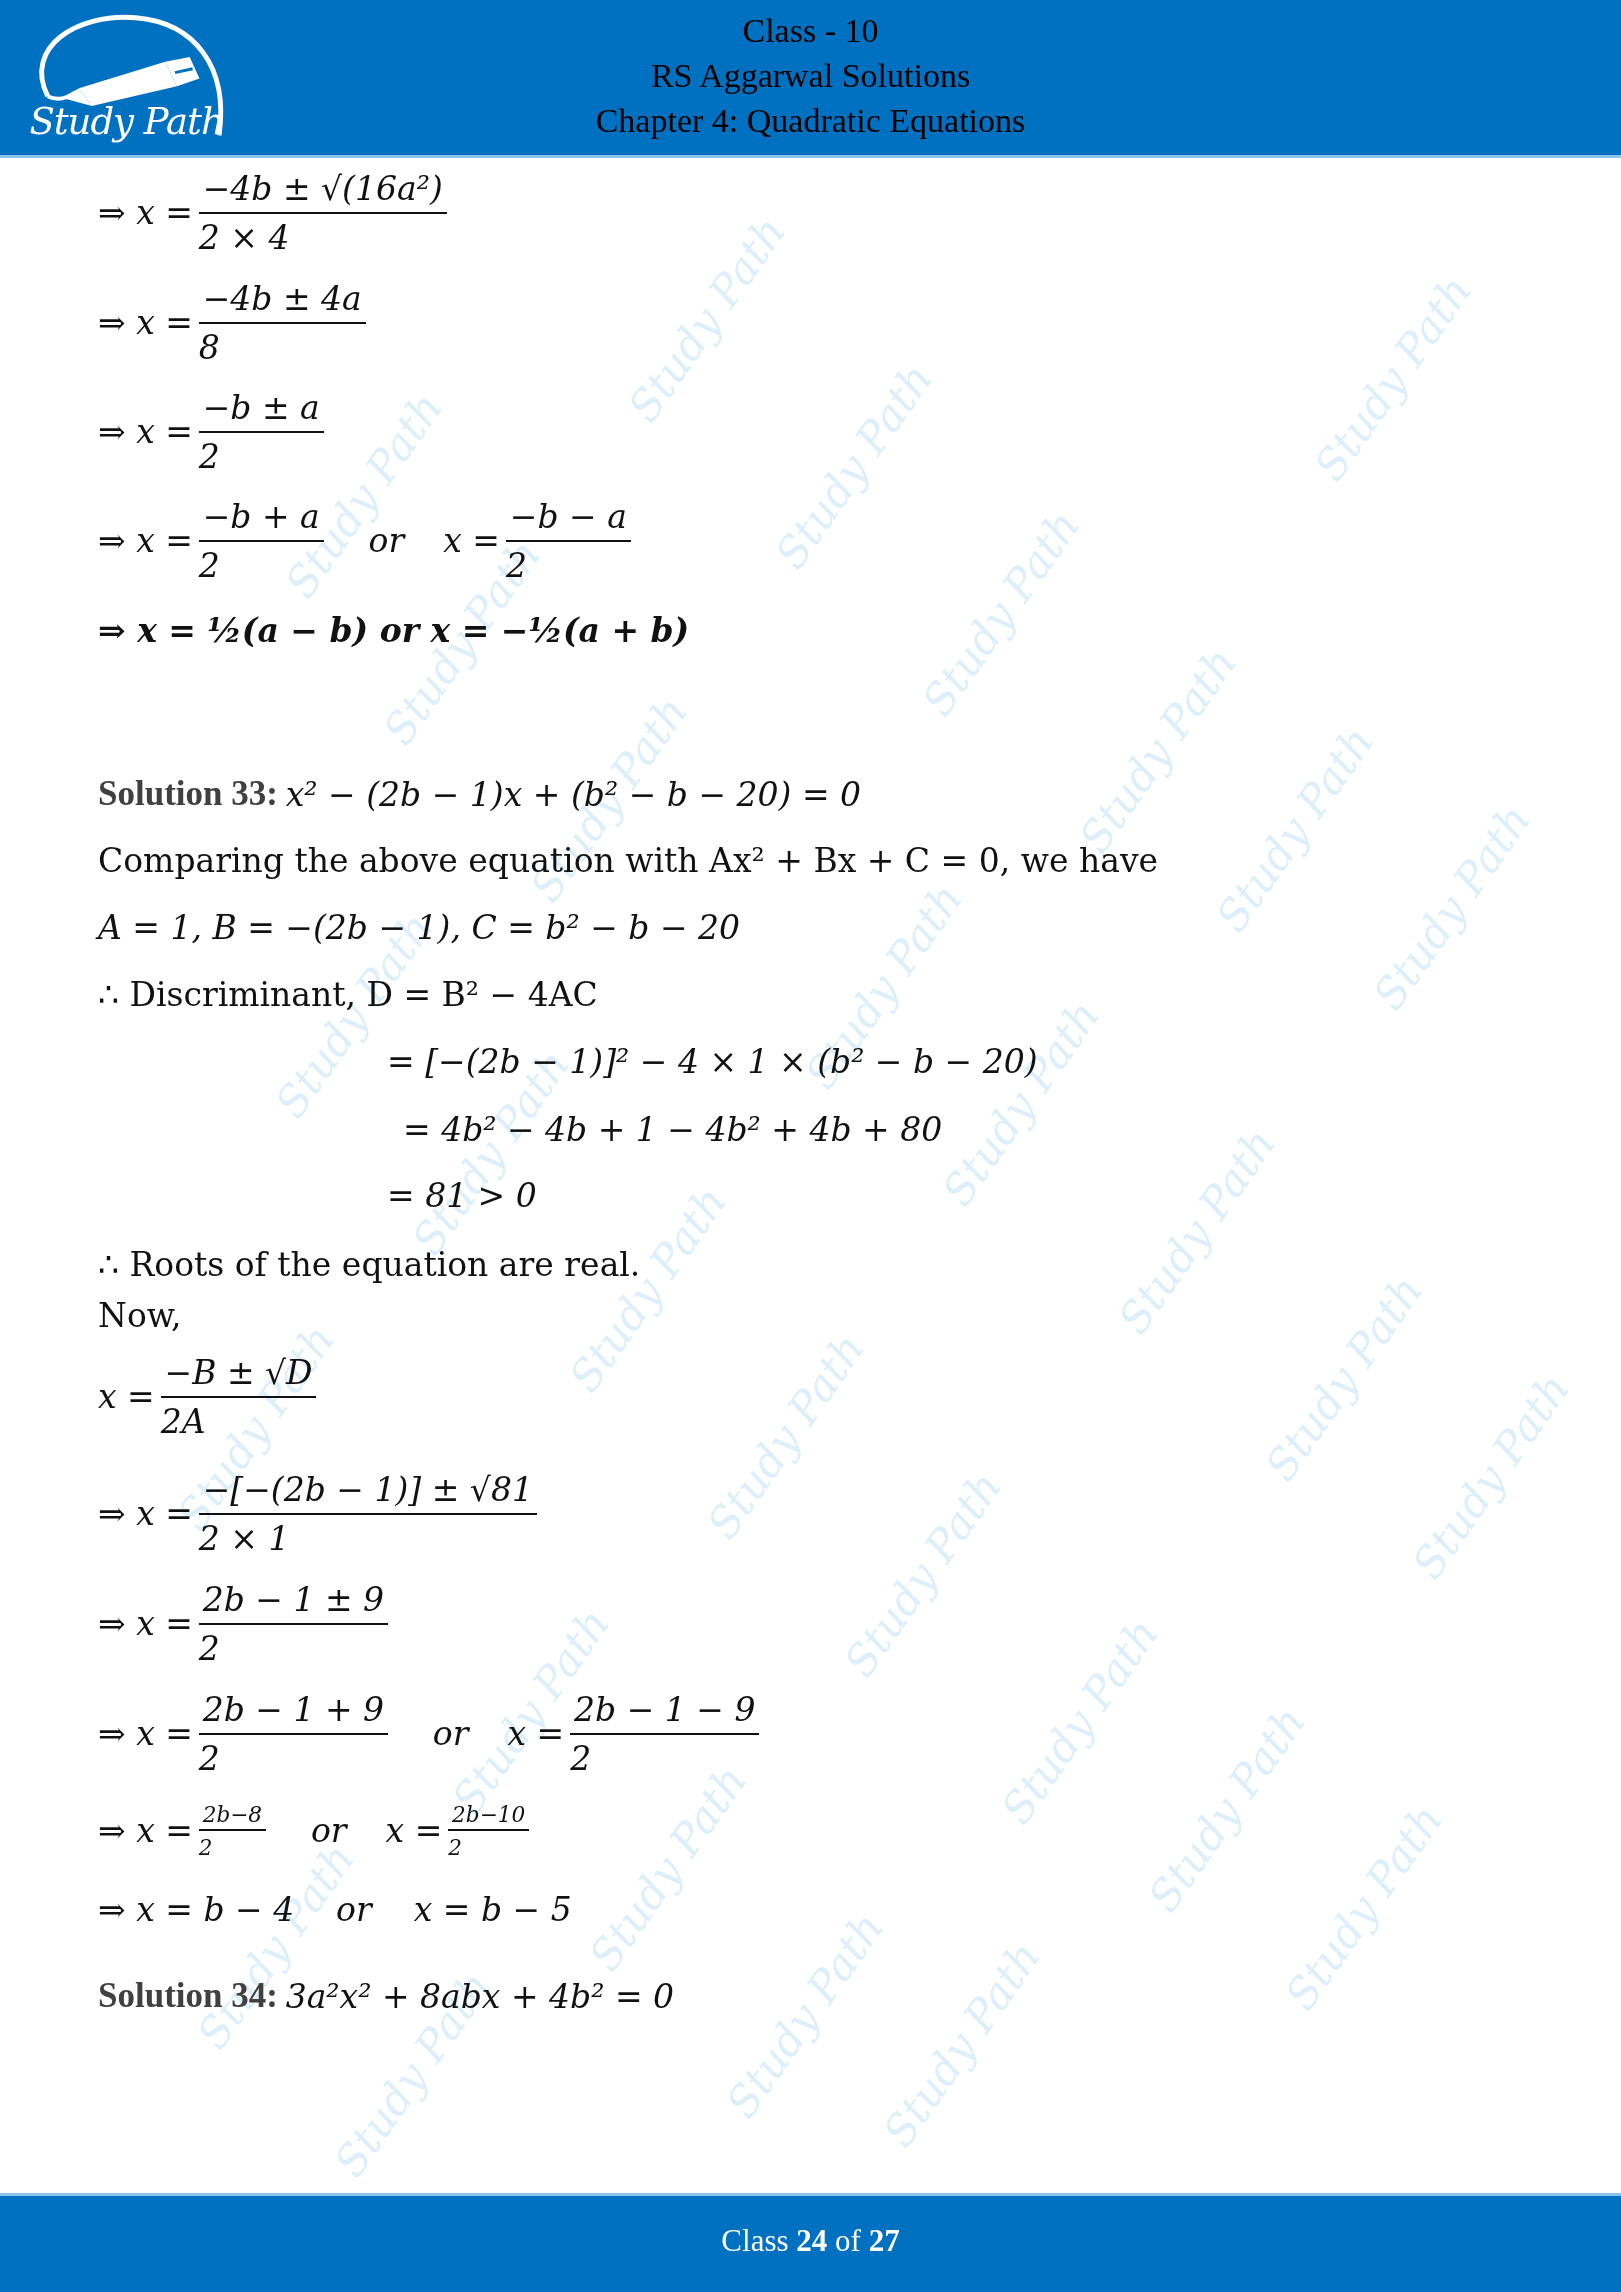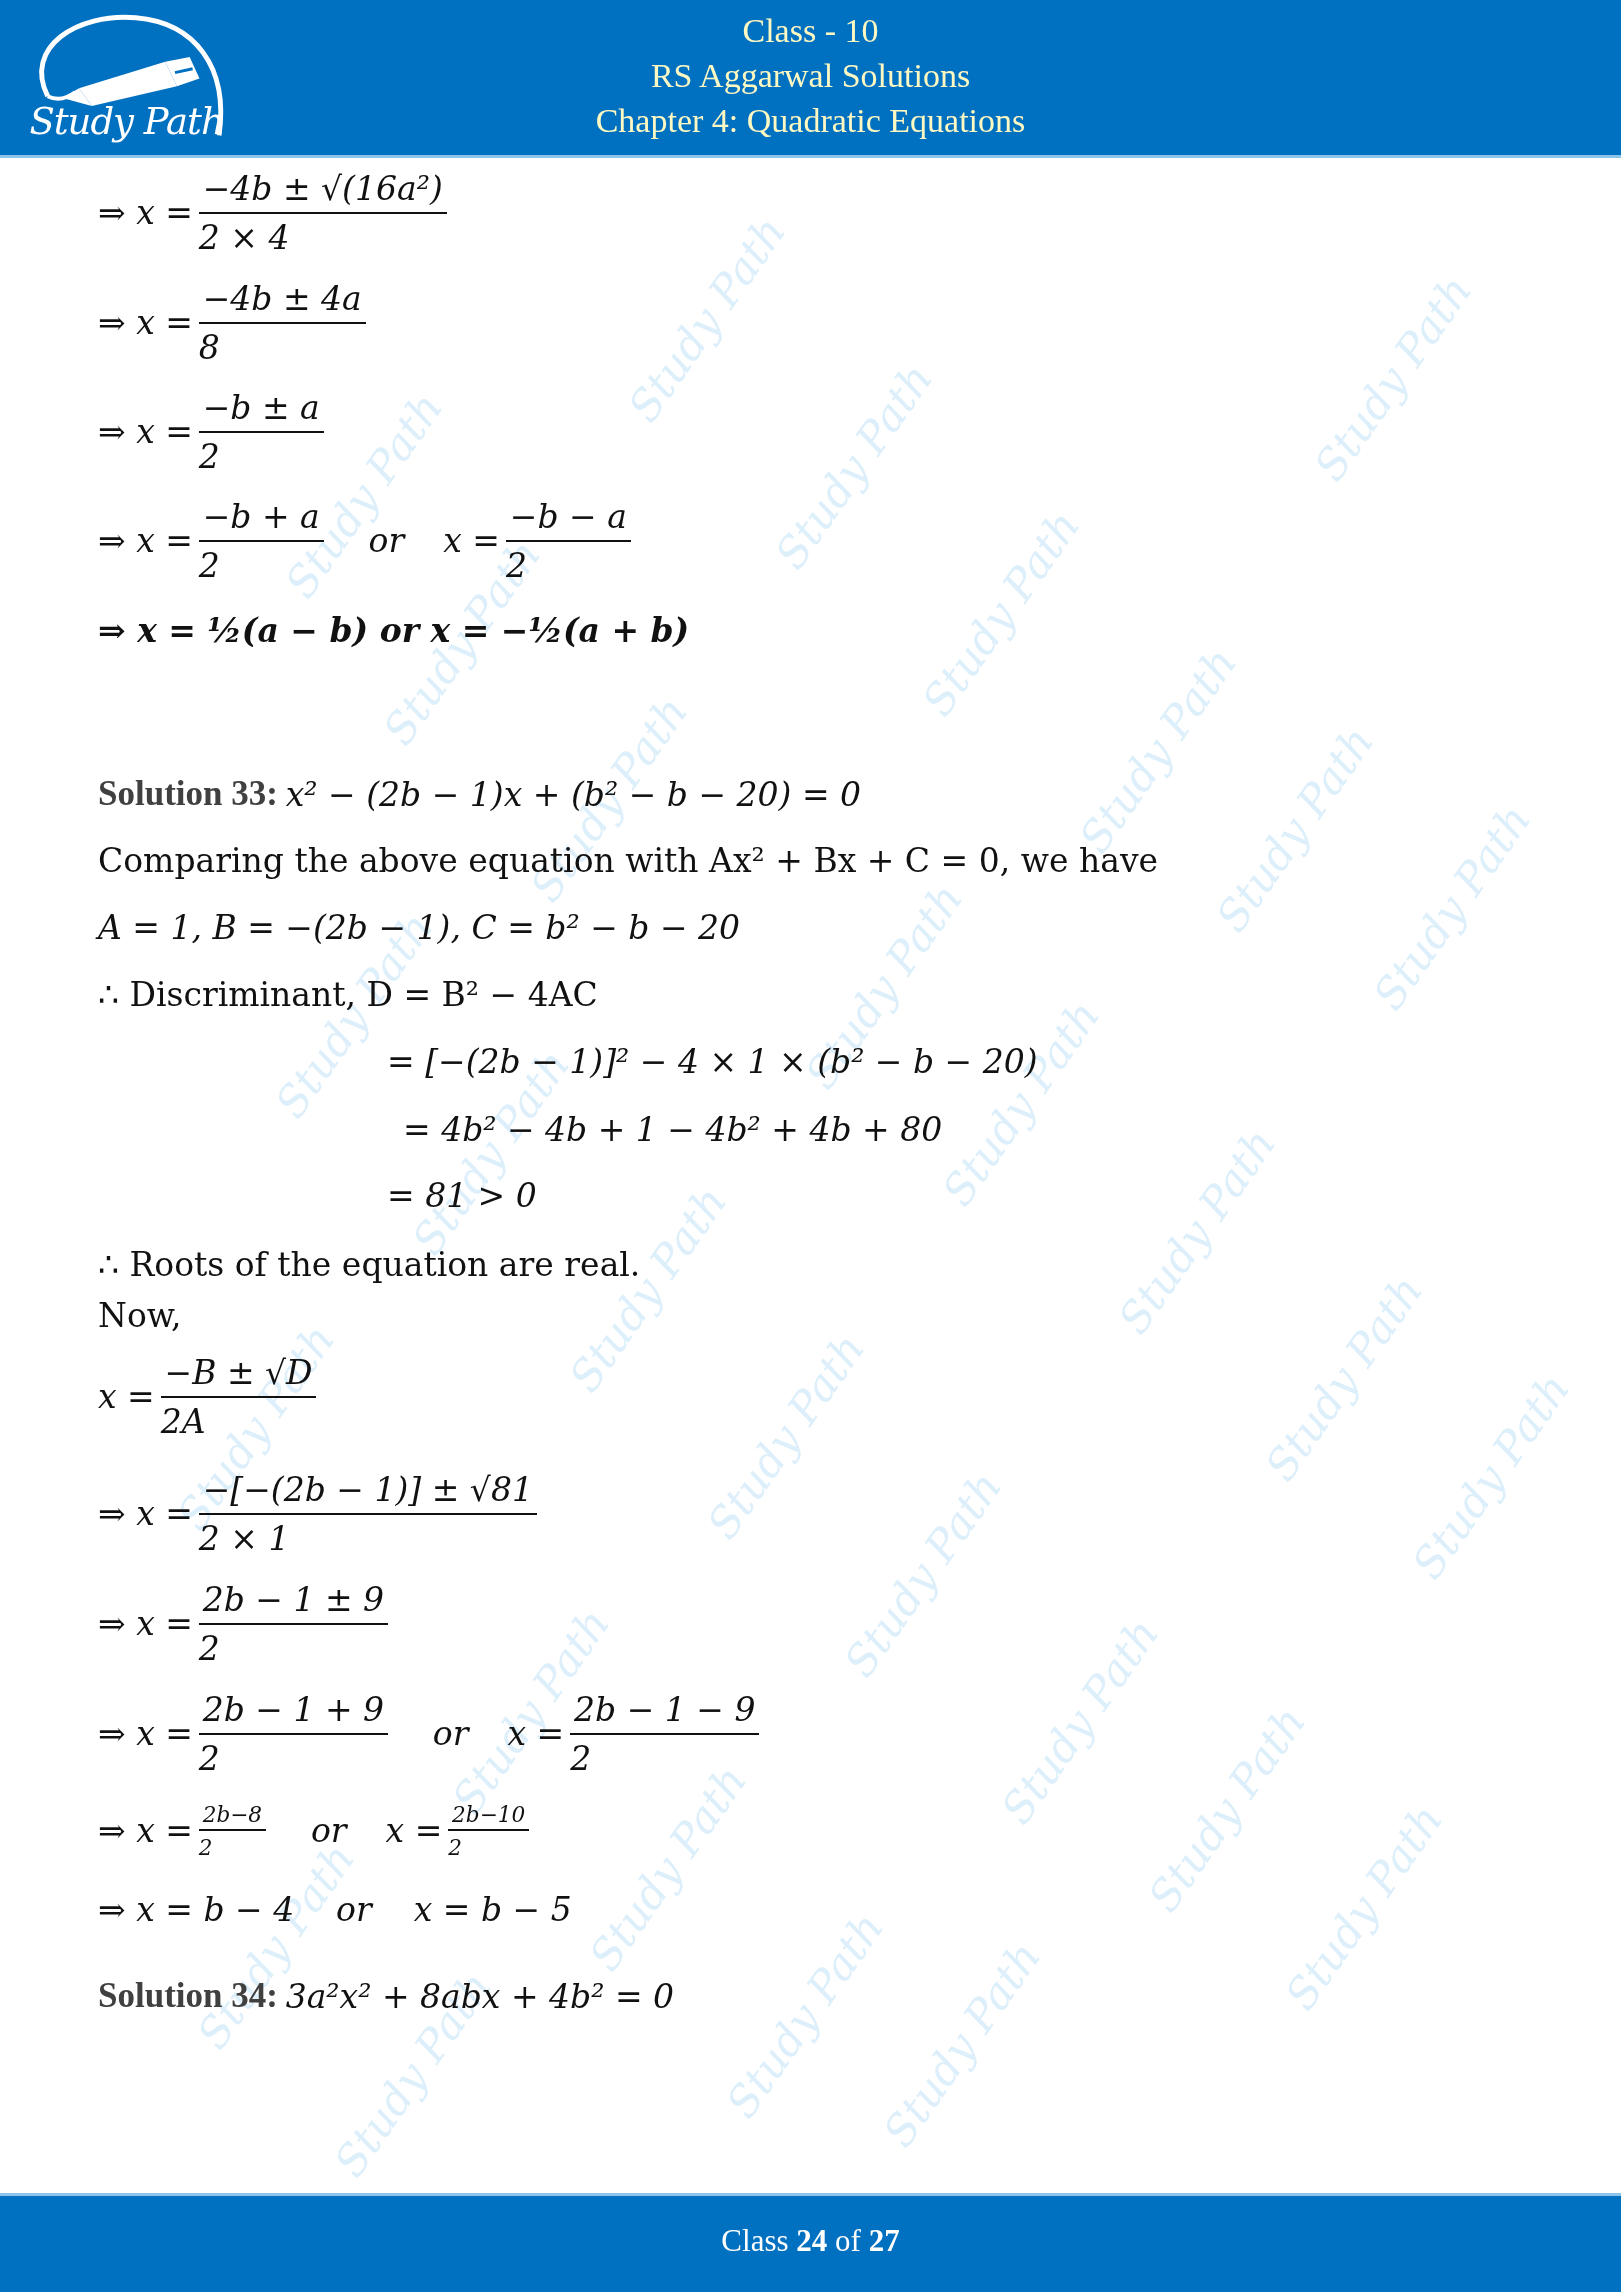--- a/index.html
+++ b/index.html
@@ -7,21 +7,21 @@
     width: 1621px; height: 2293px; position: relative; overflow: hidden;
     background: #ffffff; color: #111;
     font-family: "DejaVu Serif", serif;
   }
   .header {
     position: absolute; left: 0; top: 0; width: 1621px; height: 155px;
     background: #0070C0; border-bottom: 3.9px solid #8CC4EC;
   }
   .header-titles {
     position: absolute; left: 0; right: 0; top: 7.8px; text-align: center;
-    color: #fef9c3; font-family: "Liberation Serif", serif; font-size: 34px; line-height: 45px;
+    color: #000000; font-family: "Liberation Serif", serif; font-size: 34px; line-height: 45px;
   }
   .logo { position: absolute; left: 17.6px; top: 7.8px; width: 218px; height: 142px; }
   .logo-text {
     position: absolute; left: 11.8px; top: 92px; color: #fff;
     font-family: "DejaVu Serif", serif; font-style: italic; font-size: 37px; letter-spacing: -1px;
   }
   .footer {
     position: absolute; left: 0; top: 2193px; width: 1621px; height: 100px;
     background: #0070C0; border-top: 3.9px solid #8CC4EC;
   }

